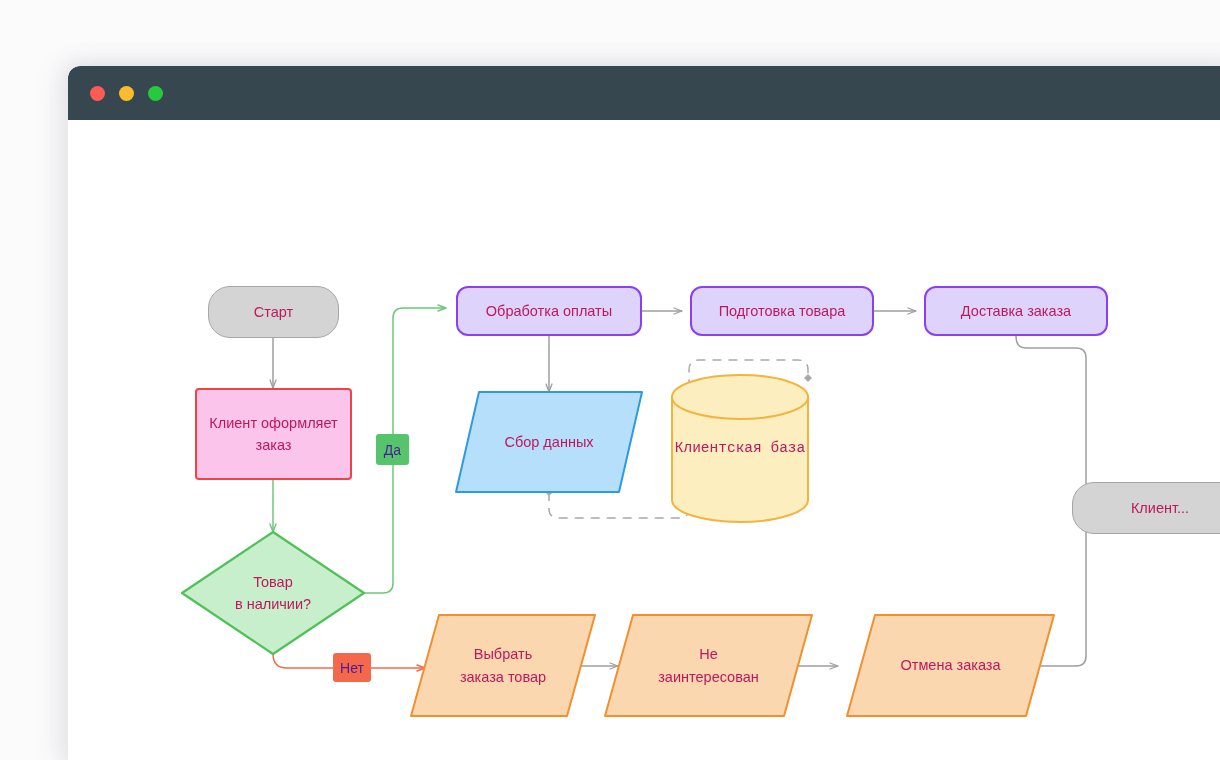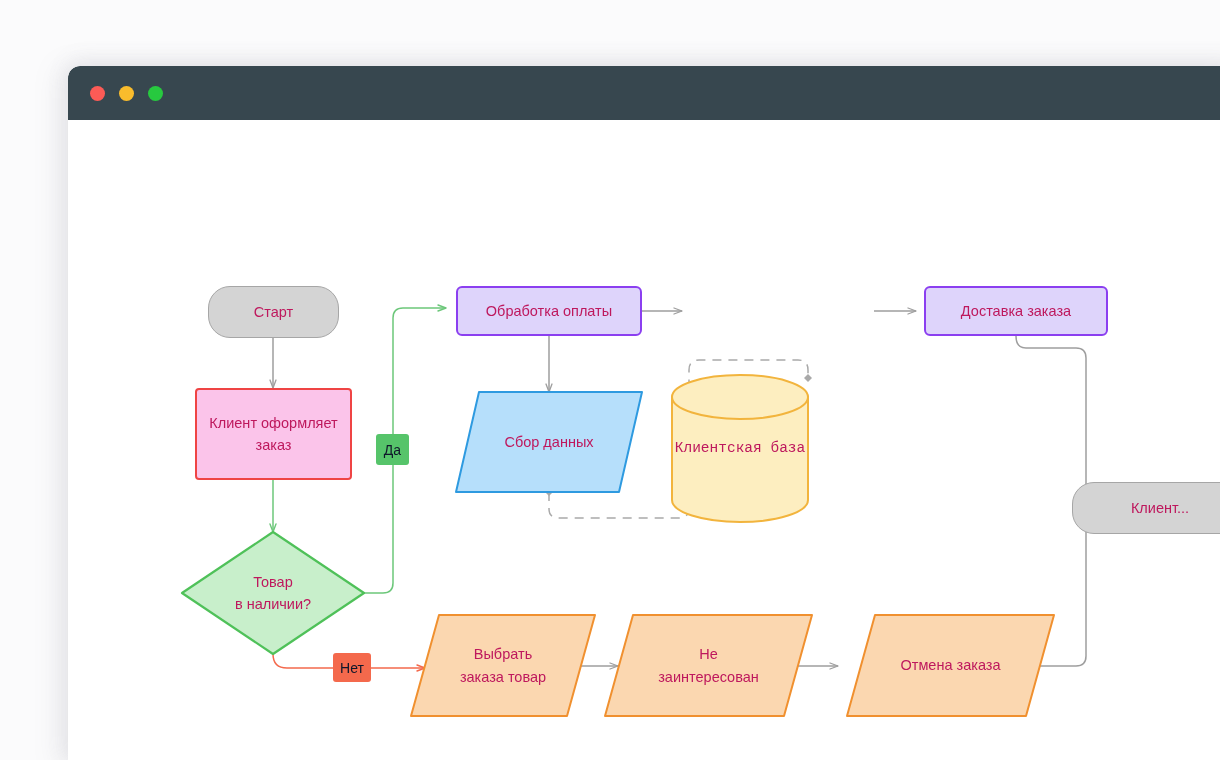--- a/index.html
+++ b/index.html
@@ -86,39 +86,39 @@
     border-radius: 22px;
   }
   .n-process-pink {
     background: #fbc4ea;
     border: 2px solid #ef4444;
     border-radius: 4px;
   }
   .n-process-purple {
     background: #ded4fb;
     border: 2px solid #8b3ff0;
-    border-radius: 6px;
+    border-radius: 12px;
   }
   .n-decision { background: transparent; border: 0; }
   .n-decision .dlabel { position: relative; z-index: 2; }
 
   .n-parallelogram { background: transparent; border: 0; }
   .n-parallelogram .plabel { position: relative; z-index: 2; }
 
   .n-cylinder { background: transparent; border: 0; }
   .n-cylinder .clabel { position: relative; z-index: 2; font-family: Liberation Mono, monospace; }
 
   .edge-label {
     position: absolute;
     box-sizing: border-box;
     display: flex;
     align-items: center;
     justify-content: center;
     font-size: 14px;
-    color: #0f172a;
+    color: #4c1d95;
     border-radius: 3px;
     z-index: 5;
   }
   .el-yes { background: #56c46a; }
   .el-no  { background: #f4694c; }
 </style>
 </head>
 <body>
 
 <div id="page">
@@ -202,20 +202,23 @@
 
       <div class="node n-decision" style="left:114px; top:412px; width:182px; height:122px;">
         <span class="dlabel">Товар
 в наличии?</span>
       </div>
 
       <div class="node n-process-purple" style="left:388px; top:166px; width:186px; height:50px;">
         <span>Обработка оплаты</span>
       </div>
 
+      <div class="node n-process-purple" style="left:622px; top:166px; width:184px; height:50px;">
+        <span>Подготовка товара</span>
+      </div>
 
       <div class="node n-process-purple" style="left:856px; top:166px; width:184px; height:50px;">
         <span>Доставка заказа</span>
       </div>
 
       <div class="node n-parallelogram" style="left:388px; top:272px; width:186px; height:100px;">
         <span class="plabel">Сбор данных</span>
       </div>
 
       <div class="node n-cylinder" style="left:604px; top:255px; width:136px; height:147px;">

